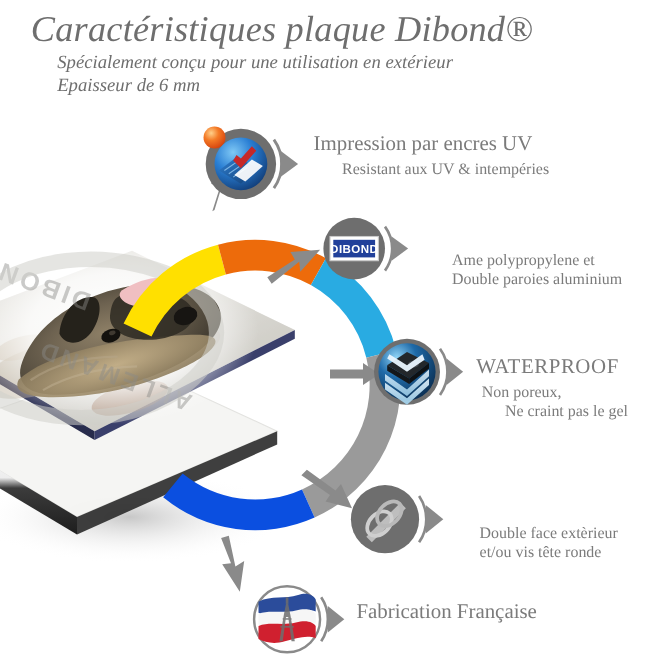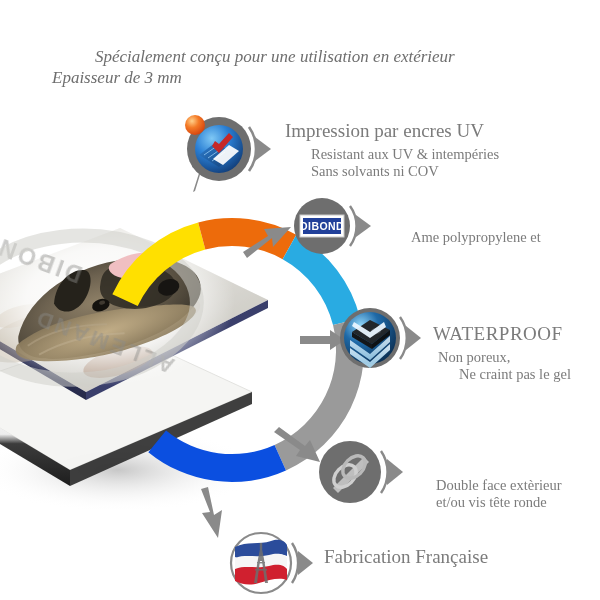--- a/index.html
+++ b/index.html
@@ -12,21 +12,21 @@
 
   
   .title{
     position:absolute;left:28px;top:8px;
     font-family:"Liberation Serif", serif;
     font-style:italic;font-size:33px;line-height:38px;
     color:#6e6e6e;white-space:nowrap;letter-spacing:.2px;
   }
   .sub1{
     position:absolute;left:52px;top:47px;
-    font-style:italic;font-size:17px;line-height:20px;color:#6e6e6e;white-space:nowrap;margin-left:43px;
+    font-style:italic;font-size:17px;line-height:20px;color:#6e6e6e;white-space:nowrap;
   }
   .sub2{
     position:absolute;left:52px;top:68px;
     font-style:italic;font-size:17px;line-height:20px;color:#6e6e6e;white-space:nowrap;
   }
 
   
   .feat-title{
     position:absolute;font-size:19px;line-height:22px;color:#7b7b7b;white-space:nowrap;font-family:Liberation Serif, serif;
   }
@@ -259,28 +259,29 @@
         <rect x="-6" y="6" width="12" height="1.6"></rect>
         <rect x="-4" y="-1" width="8" height="1.4"></rect>
         <rect x="-1.2" y="-20" width="2.4" height="6"></rect>
       </g>
 
       <path d="M31 -20 A 36 36 0 0 1 31 20" fill="none" stroke="#8a8a8a" stroke-width="2.4"></path>
       <path d="M37 -12 L52 0 L37 12 Z" fill="#8a8a8a"></path>
     </g>
   </svg>
 
+  <div class="title">Caractéristiques plaque Dibond®</div>
   <div class="sub1">Spécialement conçu pour une utilisation en extérieur</div>
-  <div class="sub2">Epaisseur de 3 mm</div>
+  <div class="sub2">Epaisseur de 6 mm</div>
 
   <div class="feat-title" style="left:285px;top:120px">Impression par encres UV</div>
   <div class="feat-line" style="left:311px;top:146px">Resistant aux UV &amp; intempéries</div>
-  <div class="feat-line" style="left:311px;top:163px">Sans solvants ni COV</div>
 
   <div class="feat-line" style="left:411px;top:229px">Ame polypropylene et</div>
+  <div class="feat-line" style="left:411px;top:246px">Double paroies aluminium</div>
 
   <div class="feat-title caps" style="left:433px;top:323px">WATERPROOF</div>
   <div class="feat-line" style="left:438px;top:349px">Non poreux,</div>
   <div class="feat-line" style="left:459px;top:366px">Ne craint pas le gel</div>
 
   <div class="feat-line" style="left:436px;top:477px">Double face extèrieur</div>
   <div class="feat-line" style="left:436px;top:494px">et/ou vis tête ronde</div>
 
   <div class="feat-title" style="left:324px;top:546px">Fabrication Française</div>
 

